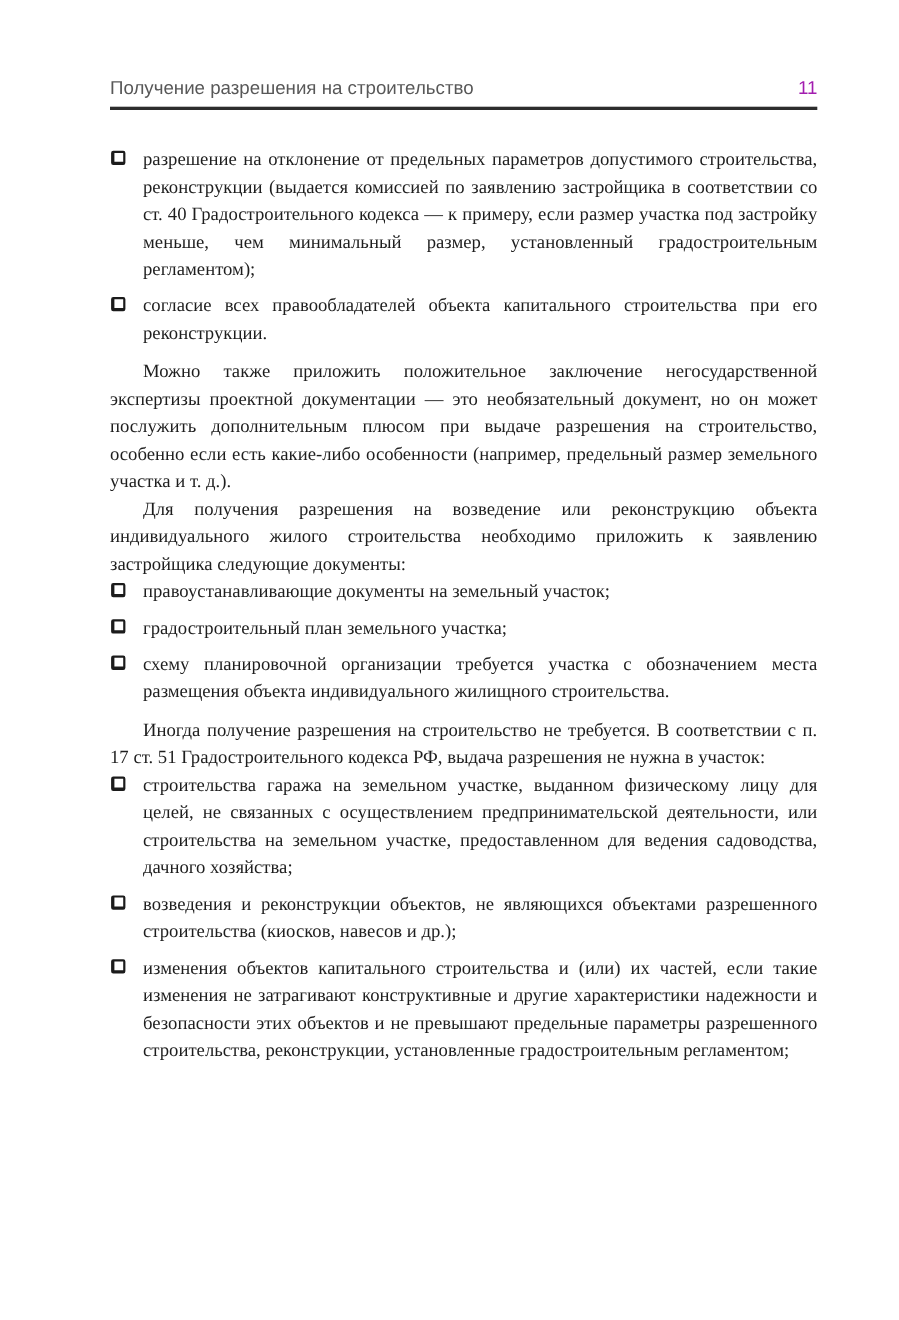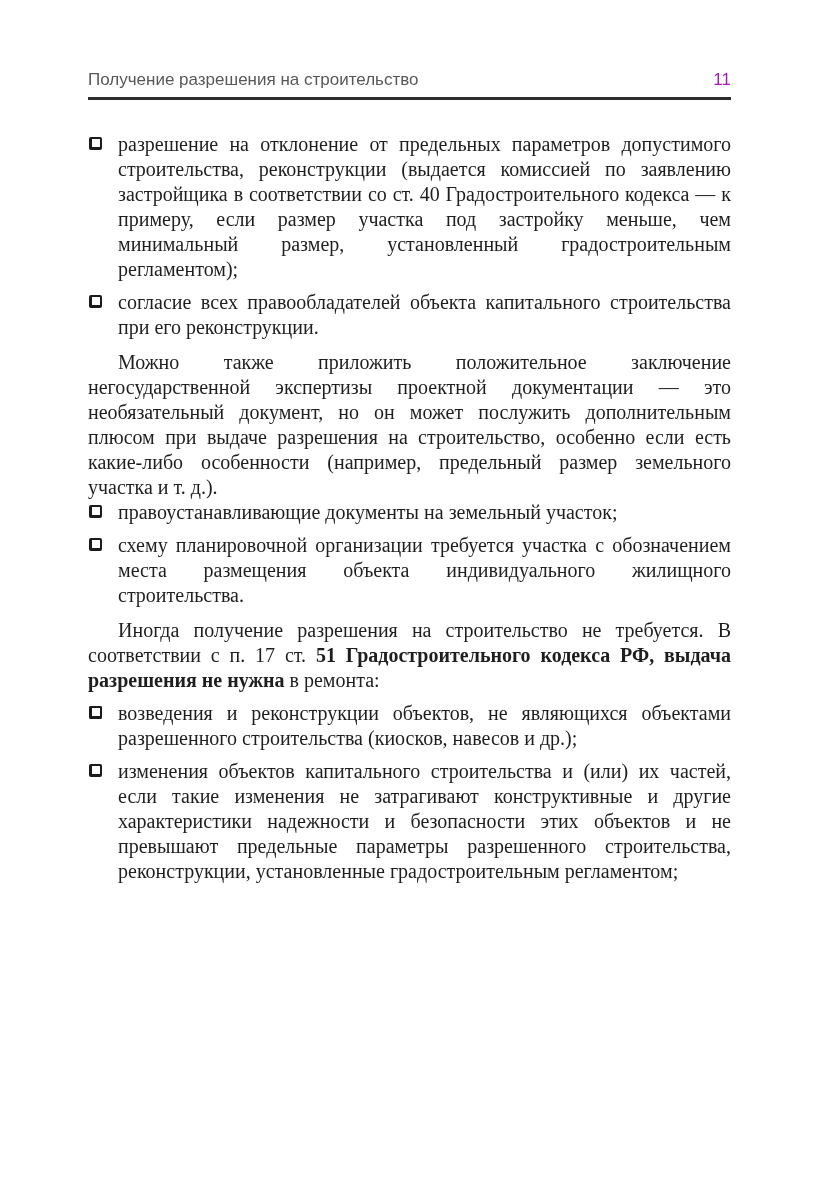--- a/index.html
+++ b/index.html
@@ -8,45 +8,45 @@
     position: relative;
     width: 817px;
     height: 1200px;
     background: #ffffff;
     font-family: "Liberation Serif", "DejaVu Serif", serif;
     color: #1e1e1e;
     overflow: hidden;
   }
   .content-column {
     position: absolute;
-    left: 88px;
+    left: 100px;
     top: 70px;
     width: 643px;
   }
   
   .running-head {
     display: flex;
     justify-content: space-between;
     align-items: flex-end;
     font-family: "Liberation Sans", "DejaVu Sans", sans-serif;
     font-size: 17px;
     color: #585858;
     padding-bottom: 7px;
     border-bottom: 3px solid #2d2d2d;
   }
   .running-head .page-num { color: #a21caf; }
   
-  .body-text { font-size: 20px; line-height: 25px; }
+  .body-text { font-size: 17px; line-height: 25px; }
   p.para {
     text-align: justify;
     text-indent: 30px;
     hyphens: auto;
     -webkit-hyphens: auto;
   }
-  .bold { font-weight: bold; }
+  .bold { font-weight: normal; }
   
   ul.check-list { list-style: none; }
   ul.check-list li {
     position: relative;
     padding-left: 30px;
     text-align: justify;
     hyphens: auto;
     -webkit-hyphens: auto;
     margin-bottom: 8px;
   }
@@ -86,37 +86,43 @@
           <span class="check-icon"></span>
           <span>разрешение на отклонение от предельных параметров допустимого строительства, реконструкции (выдается комиссией по заявлению застройщика в соответствии со ст. 40 Градостроительного кодекса — к примеру, если размер участка под застройку меньше, чем минимальный размер, установленный градостроительным регламентом);</span>
         </li>
         <li>
           <span class="check-icon"></span>
           <span>согласие всех правообладателей объекта капитального строительства при его реконструкции.</span>
         </li>
       </ul>
 
       <p class="para mt-para">Можно также приложить положительное заключение негосударственной экспертизы проектной документации — это необязательный документ, но он может послужить дополнительным плюсом при выдаче разрешения на строительство, особенно если есть какие-либо особенности (например, предельный размер земельного участка и т. д.).</p>
+      <p class="para">Для получения разрешения на возведение или реконструкцию объекта индивидуального жилого строительства необходимо приложить к заявлению застройщика следующие документы:</p>
 
       <ul class="check-list mt-list">
         <li>
           <span class="check-icon"></span>
           <span>правоустанавливающие документы на земельный участок;</span>
         </li>
         <li>
           <span class="check-icon"></span>
+          <span>градостроительный план земельного участка;</span>
+        </li>
+        <li>
+          <span class="check-icon"></span>
           <span>схему планировочной организации требуется участка с обозначением места размещения объекта индивидуального жилищного строительства.</span>
         </li>
       </ul>
 
-      <p class="para mt-para"><span>Иногда получение разрешения на строительство не требуется. В соответствии с п. 17 ст. </span><span class="bold">51 Градостроительного кодекса РФ, выдача разрешения не нужна</span><span> в ремонта:</span></p>
+      <p class="para mt-para"><span>Иногда получение разрешения на строительство не требуется. В соответствии с п. 17 ст. </span><span class="bold">51 Градостроительного кодекса РФ, выдача разрешения не нужна</span><span> в участок:</span></p>
 
       <ul class="check-list mt-list">
         <li>
           <span class="check-icon"></span>
+          <span>строительства гаража на земельном участке, выданном физическому лицу для целей, не связанных с осуществлением предпринимательской деятельности, или строительства на земельном участке, предоставленном для ведения садоводства, дачного хозяйства;</span>
         </li>
         <li>
           <span class="check-icon"></span>
           <span>возведения и реконструкции объектов, не являющихся объектами разрешенного строительства (киосков, навесов и др.);</span>
         </li>
         <li>
           <span class="check-icon"></span>
           <span>изменения объектов капитального строительства и (или) их частей, если такие изменения не затрагивают конструктивные и другие характеристики надежности и безопасности этих объектов и не превышают предельные параметры разрешенного строительства, реконструкции, установленные градостроительным регламентом;</span>
         </li>
       </ul>

